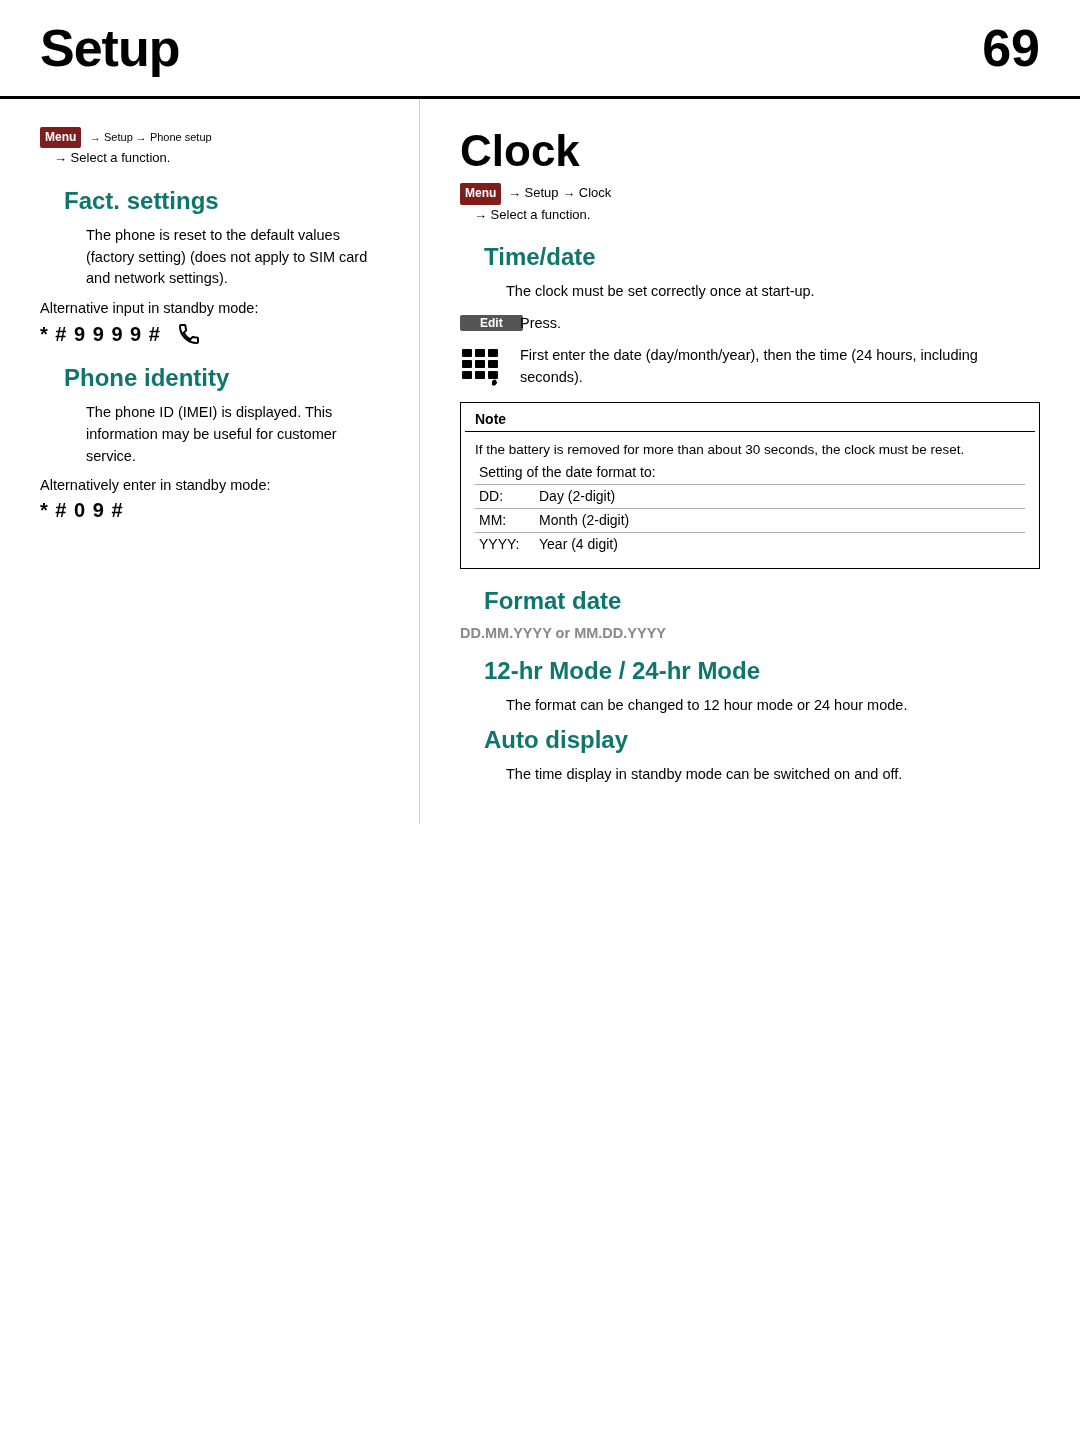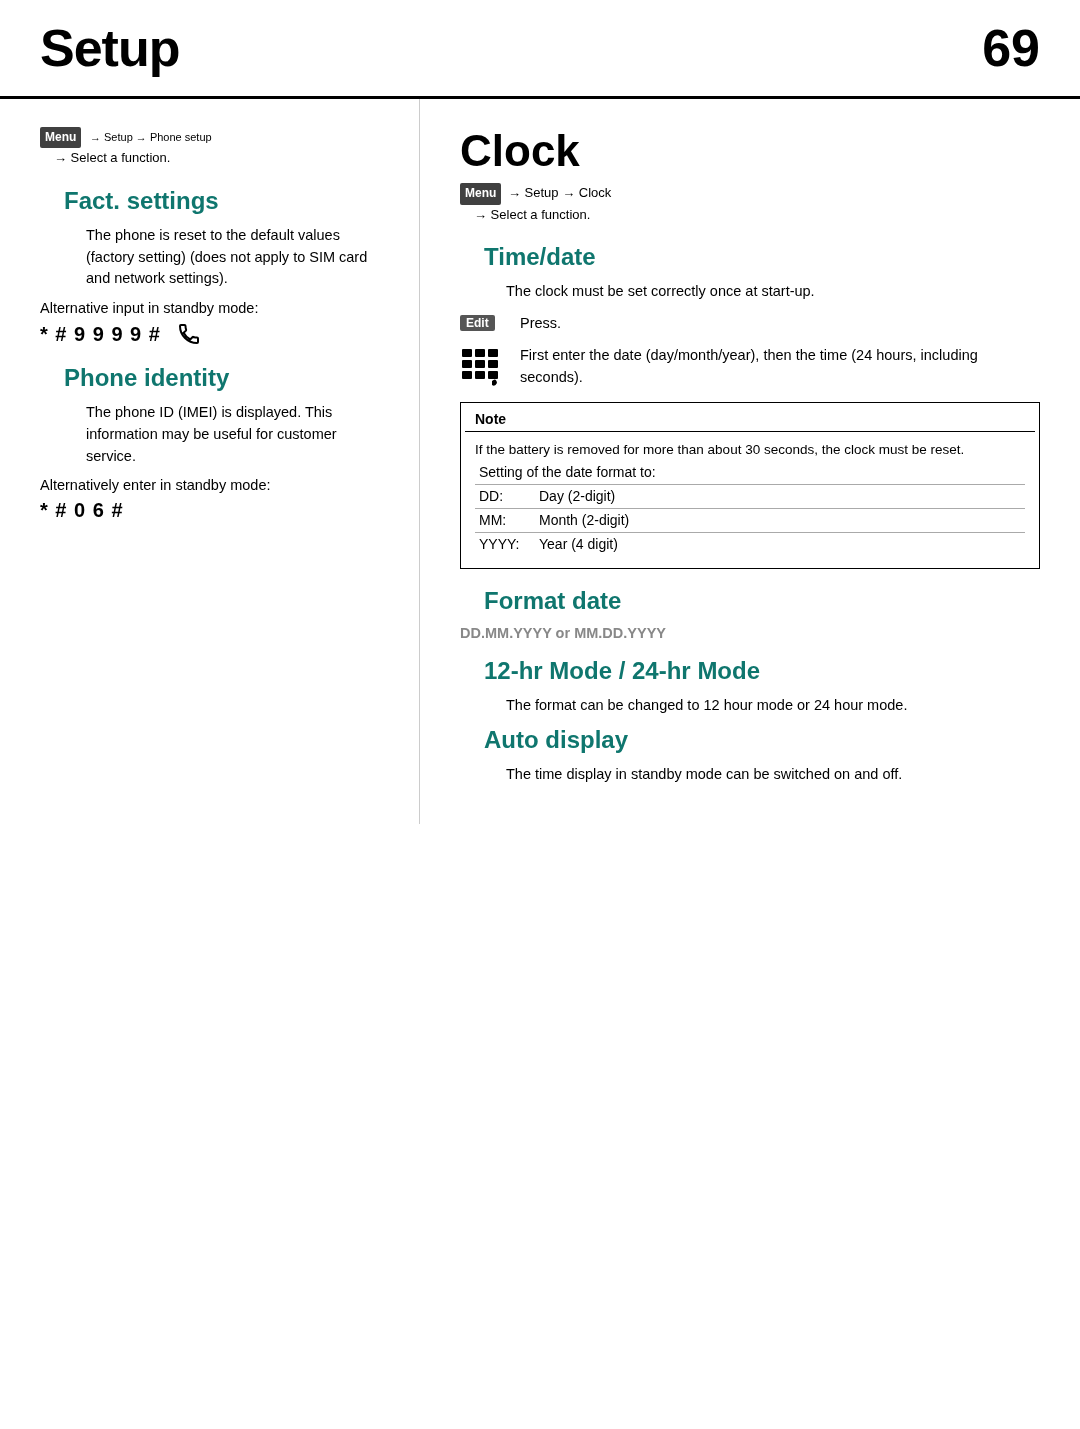--- a/index.html
+++ b/index.html
@@ -62,21 +62,21 @@
     
     .breadcrumb {
       font-size: 13px;
       color: #000;
       margin-bottom: 18px;
       line-height: 1.6;
     }
 
     .menu-badge {
       display: inline-block;
-      background: #404040;
+      background: #7f1d1d;
       color: #fff;
       font-size: 12px;
       font-weight: bold;
       padding: 1px 5px;
       border-radius: 2px;
       margin-right: 3px;
     }
 
     .arrow {
       font-size: 11px;
@@ -133,21 +133,21 @@
       line-height: 1.1;
     }
 
     
     .edit-badge {
       display: inline-block;
       background: #555;
       color: #fff;
       font-size: 12px;
       font-weight: bold;
-      padding: 1px 6px;
+      padding: 1px 20px;
       border-radius: 2px;
     }
 
     
     .instruction-row {
       display: flex;
       align-items: flex-start;
       gap: 16px;
       margin-bottom: 10px;
     }
@@ -246,21 +246,21 @@
             <path d="M6.6 10.8c1.4 2.8 3.8 5.1 6.6 6.6l2.2-2.2c.3-.3.7-.4 1-.2 1.1.4 2.3.6 3.6.6.6 0 1 .4 1 1V20c0 .6-.4 1-1 1-9.4 0-17-7.6-17-17 0-.6.4-1 1-1h3.5c.6 0 1 .4 1 1 0 1.3.2 2.5.6 3.6.1.3 0 .7-.2 1L6.6 10.8z"></path>
           </svg>
         </div>
       </div>
 
       <div>
         <h2 class="section-heading">Phone identity</h2>
         <p class="section-text">The phone ID (IMEI) is displayed. This information may be useful for customer service.</p>
         <p class="alt-input">Alternatively enter in standby mode:</p>
         <div class="code-input">
-          <span>* # 0 6 #</span>
+          <span>* # 0 9 #</span>
         </div>
       </div>
 
     </div>
 
     <div class="right-col">
 
       <h1 class="clock-main-heading">Clock</h1>
 
       <div class="breadcrumb">

